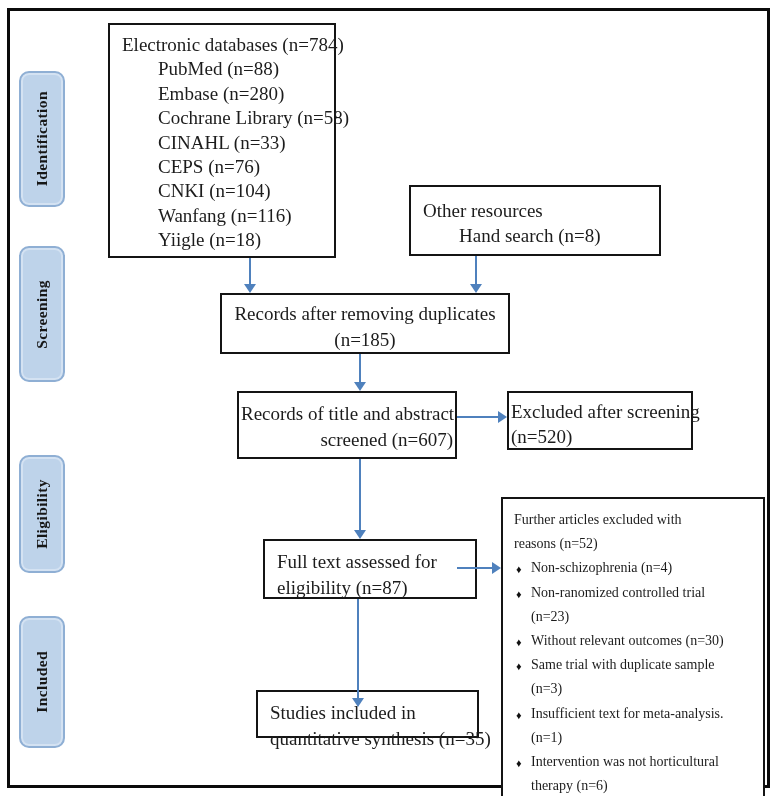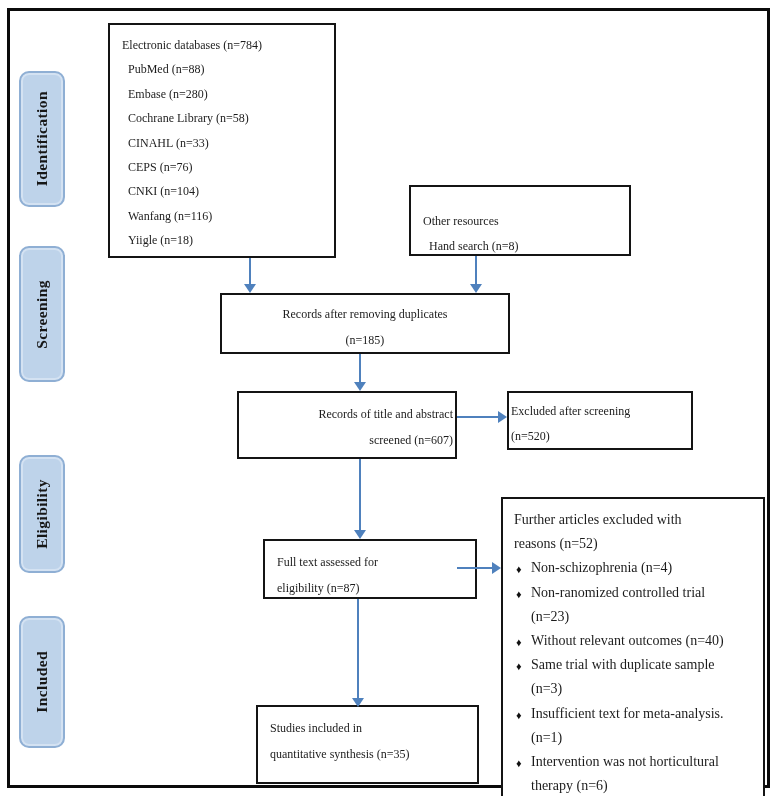--- a/index.html
+++ b/index.html
@@ -42,35 +42,35 @@
   #stage-screening      { top: 246px; height: 136px; }
   #stage-eligibility    { top: 455px; height: 118px; }
   #stage-included       { top: 616px; height: 132px; }
 
   
   .box {
     position: absolute;
     background: #ffffff;
     border: 2px solid #141414;
     box-sizing: border-box;
-    font-size: 12px;
+    font-size: 19px;
     line-height: 25px;
   }
   .box .ln { display: block; white-space: nowrap; }
-  .indent { margin-left: 6px; }
+  .indent { margin-left: 36px; }
   .center { text-align: center; }
 
   #box-db       { left: 108px; top: 23px;  width: 228px; height: 235px; padding: 8px 0 0 12px; line-height: 24.4px; }
-  #box-other    { left: 409px; top: 185px; width: 222px; height: 71px;  padding: 22px 0 0 12px; }
+  #box-other    { left: 409px; top: 185px; width: 252px; height: 71px;  padding: 11px 0 0 12px; }
   #box-dup      { left: 220px; top: 293px; width: 290px; height: 61px;  padding: 6px 4px; line-height: 26px; }
   #box-title    { left: 237px; top: 391px; width: 220px; height: 68px;  padding: 8px 2px; line-height: 26px; text-align: right; }
   #box-excl     { left: 507px; top: 391px; width: 186px; height: 59px;  padding: 6px 2px; }
   #box-further  { left: 501px; top: 461px; width: 264px; height: 301px; padding: 9px 8px 8px 11px; font-size: 14px; line-height: 24.2px; margin-top: 36px; }
   #box-full     { left: 263px; top: 539px; width: 214px; height: 60px;  padding: 8px 12px; line-height: 26px; }
-  #box-studies  { left: 256px; top: 705px; width: 223px; height: 79px;  padding: 8px 12px; line-height: 26px; }
+  #box-studies  { left: 256px; top: 690px; width: 223px; height: 48px;  padding: 8px 12px; line-height: 26px; }
 
   
   .reasons { margin: 0; padding: 0; list-style: none; }
   .reason { position: relative; padding-left: 17px; }
   .reason .bullet {
     position: absolute; left: 2px; top: 1px;
     font-size: 11px; color: #111;
   }
 
   
@@ -166,21 +166,21 @@
       <span class="bullet">♦</span>
       <span class="ln">Non-schizophrenia (n=4)</span>
     </li>
     <li class="reason">
       <span class="bullet">♦</span>
       <span class="ln">Non-ranomized controlled trial</span>
       <span class="ln">(n=23)</span>
     </li>
     <li class="reason">
       <span class="bullet">♦</span>
-      <span class="ln">Without relevant outcomes (n=40)</span>
+      <span class="ln">Without relevant outcomes (n=30)</span>
     </li>
     <li class="reason">
       <span class="bullet">♦</span>
       <span class="ln">Same trial with duplicate sample</span>
       <span class="ln">(n=3)</span>
     </li>
     <li class="reason">
       <span class="bullet">♦</span>
       <span class="ln">Insufficient text for meta-analysis.</span>
       <span class="ln">(n=1)</span>

